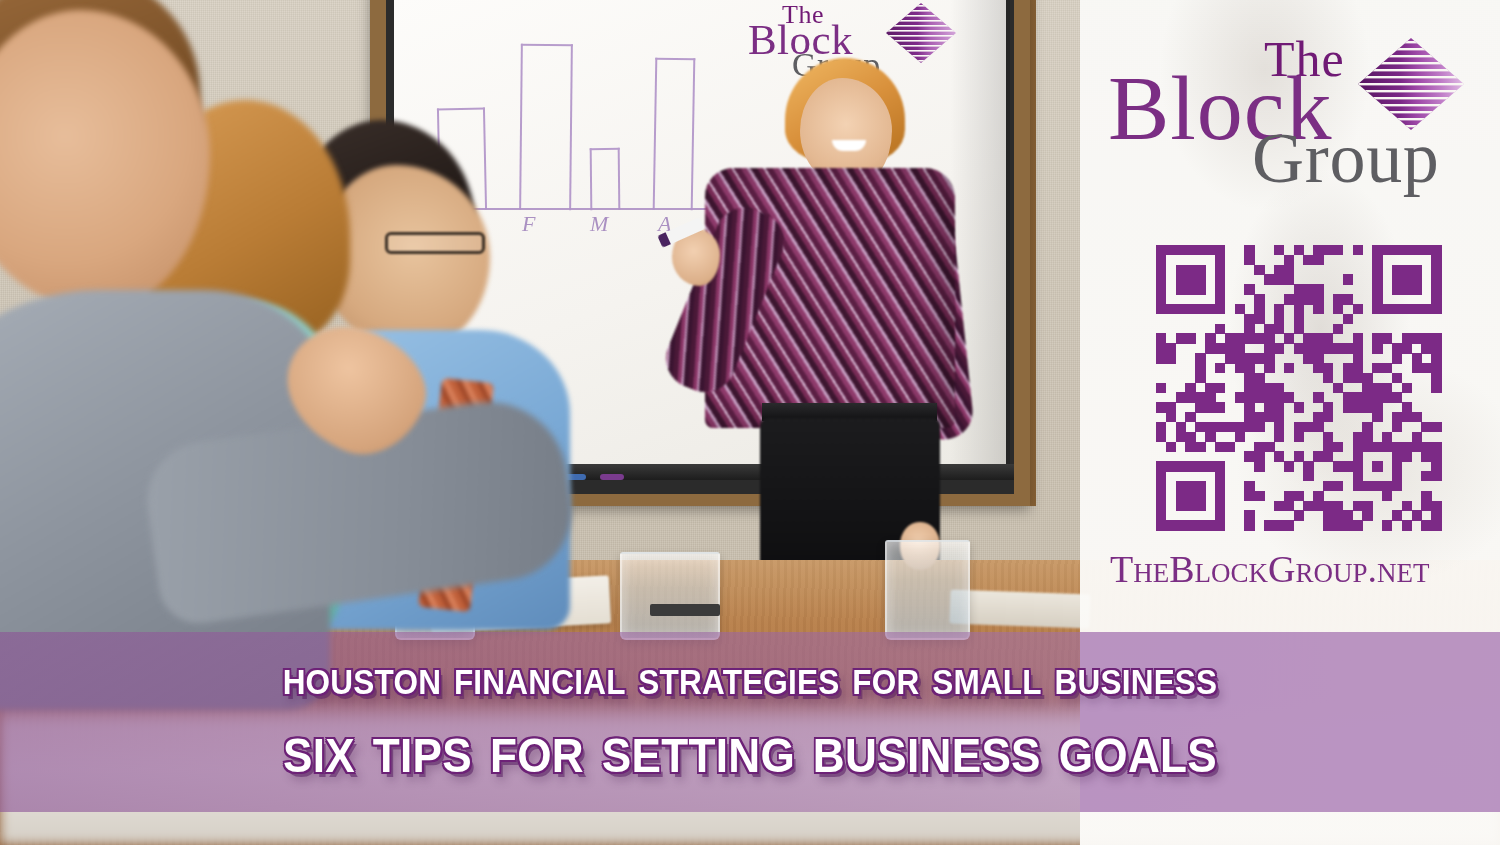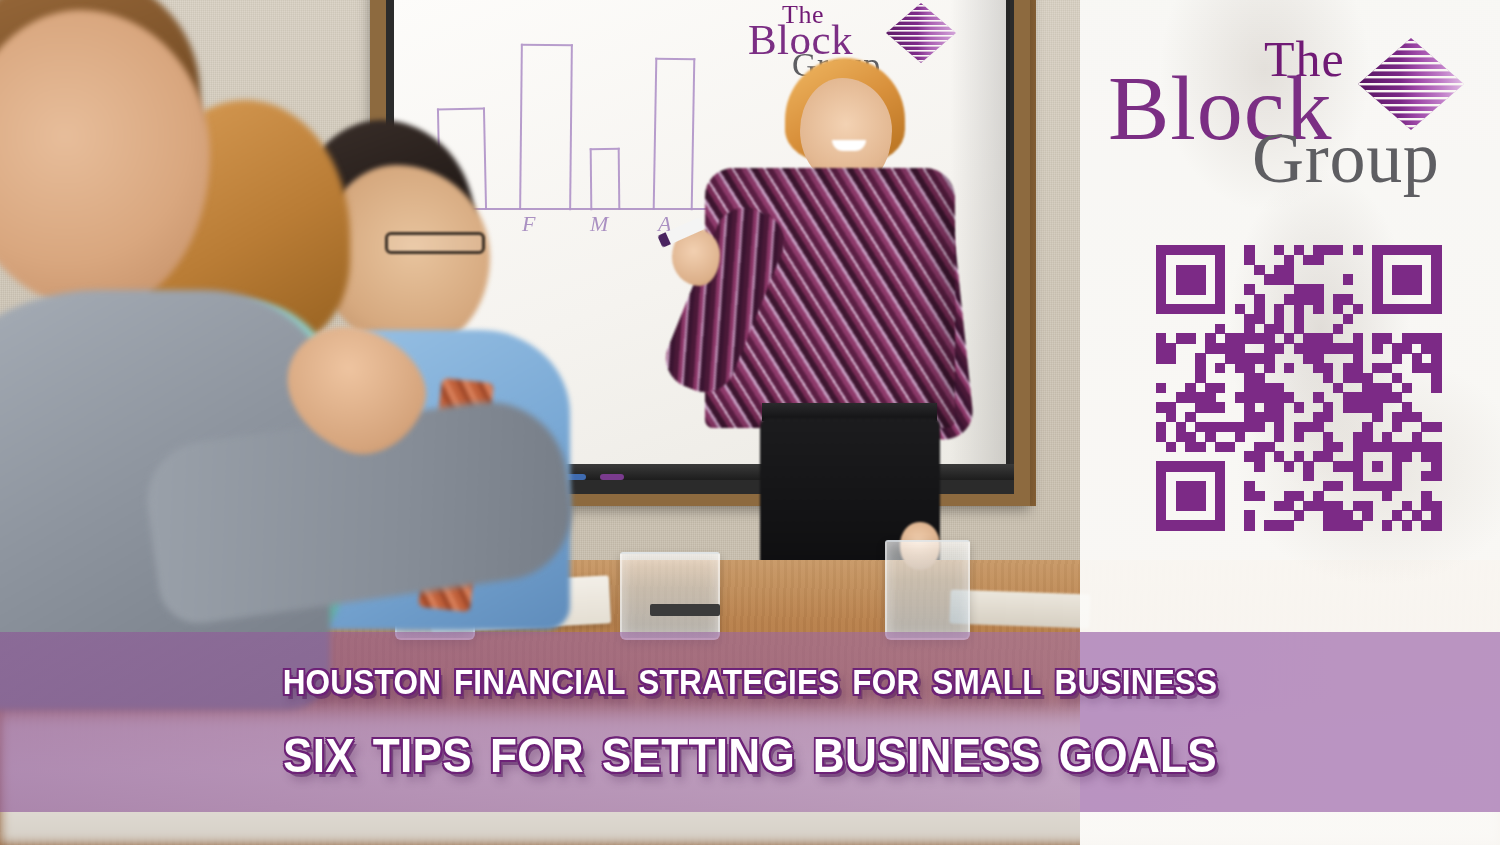--- a/index.html
+++ b/index.html
@@ -893,20 +893,21 @@
         <div class="qr-mod" style="left: 167.069px; top: 275.172px; width: 10.4276px; height: 10.4276px;"></div>
         <div class="qr-mod" style="left: 176.897px; top: 275.172px; width: 10.4276px; height: 10.4276px;"></div>
         <div class="qr-mod" style="left: 186.724px; top: 275.172px; width: 10.4276px; height: 10.4276px;"></div>
         <div class="qr-mod" style="left: 196.552px; top: 275.172px; width: 10.4276px; height: 10.4276px;"></div>
         <div class="qr-mod" style="left: 226.034px; top: 275.172px; width: 10.4276px; height: 10.4276px;"></div>
         <div class="qr-mod" style="left: 245.69px; top: 275.172px; width: 10.4276px; height: 10.4276px;"></div>
         <div class="qr-mod" style="left: 265.345px; top: 275.172px; width: 10.4276px; height: 10.4276px;"></div>
         <div class="qr-mod" style="left: 275.172px; top: 275.172px; width: 10.4276px; height: 10.4276px;"></div>
       </div>
 
+    <div class="site-url" style="left:30px; top:550px; font-size:38px; font-variant:small-caps;">TheBlockGroup.net</div>
   </div>
 
   <div class="band"></div>
   <div class="band-over"></div>
 
   <div class="hl hl1">Houston Financial Strategies for Small Business</div>
   <div class="hl hl2">Six Tips for Setting Business Goals</div>
 
 </div>
 

